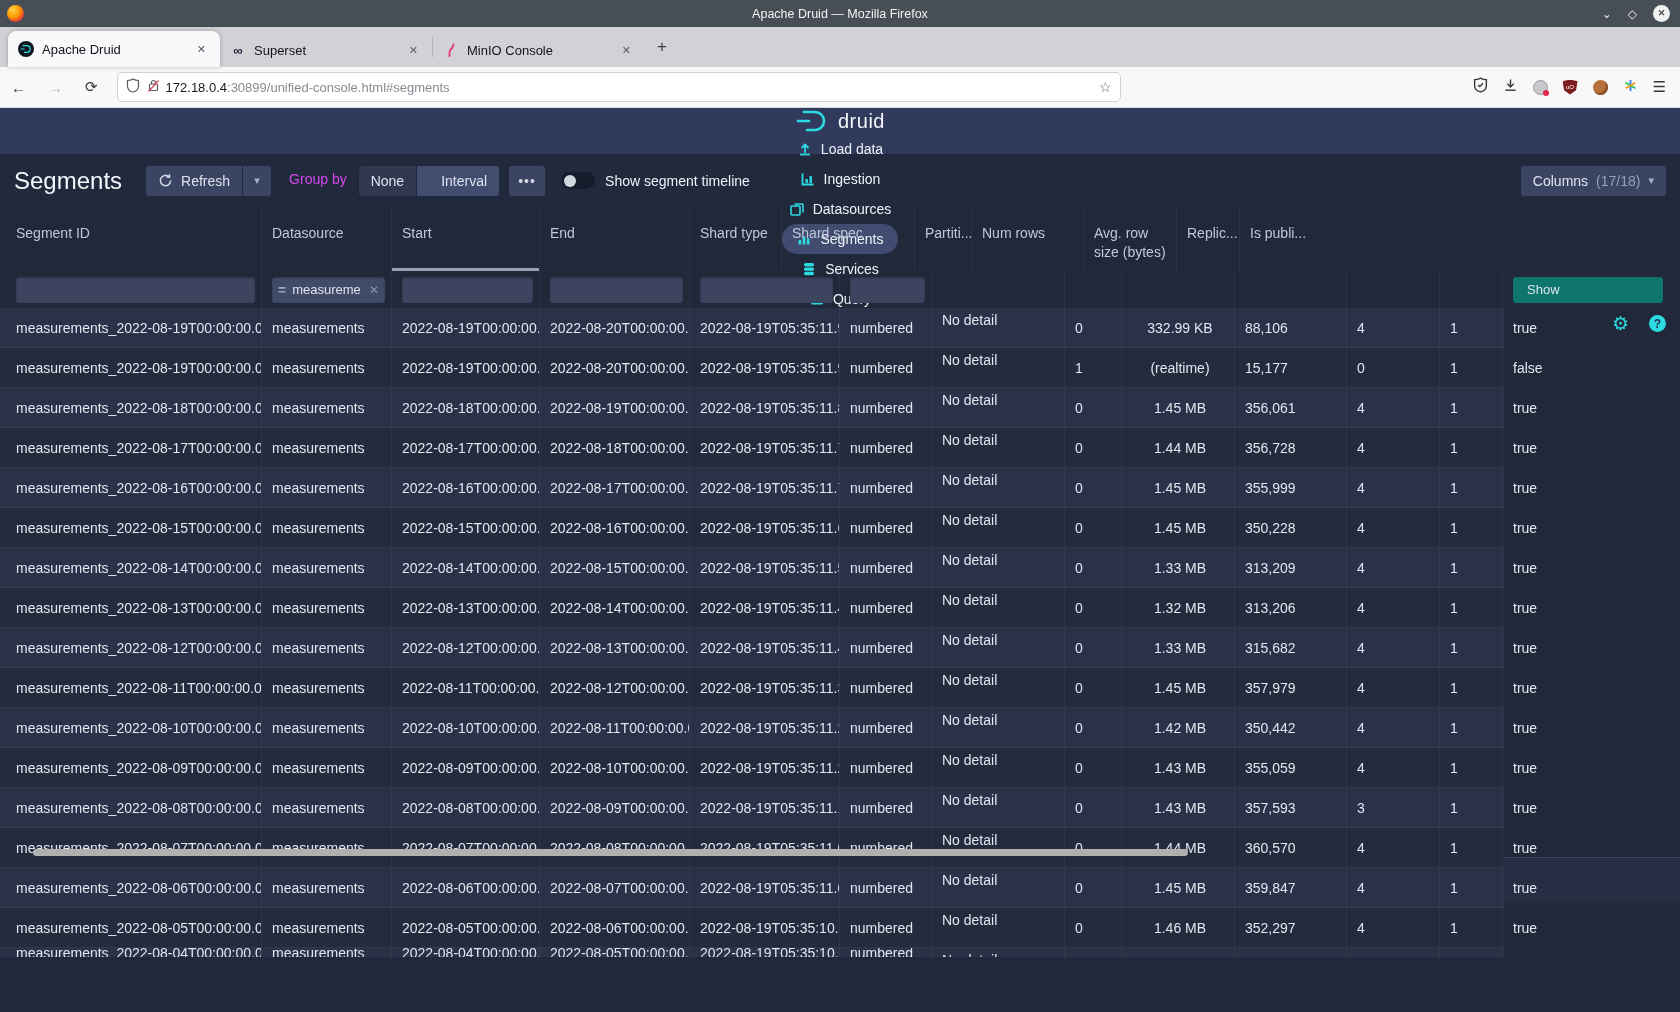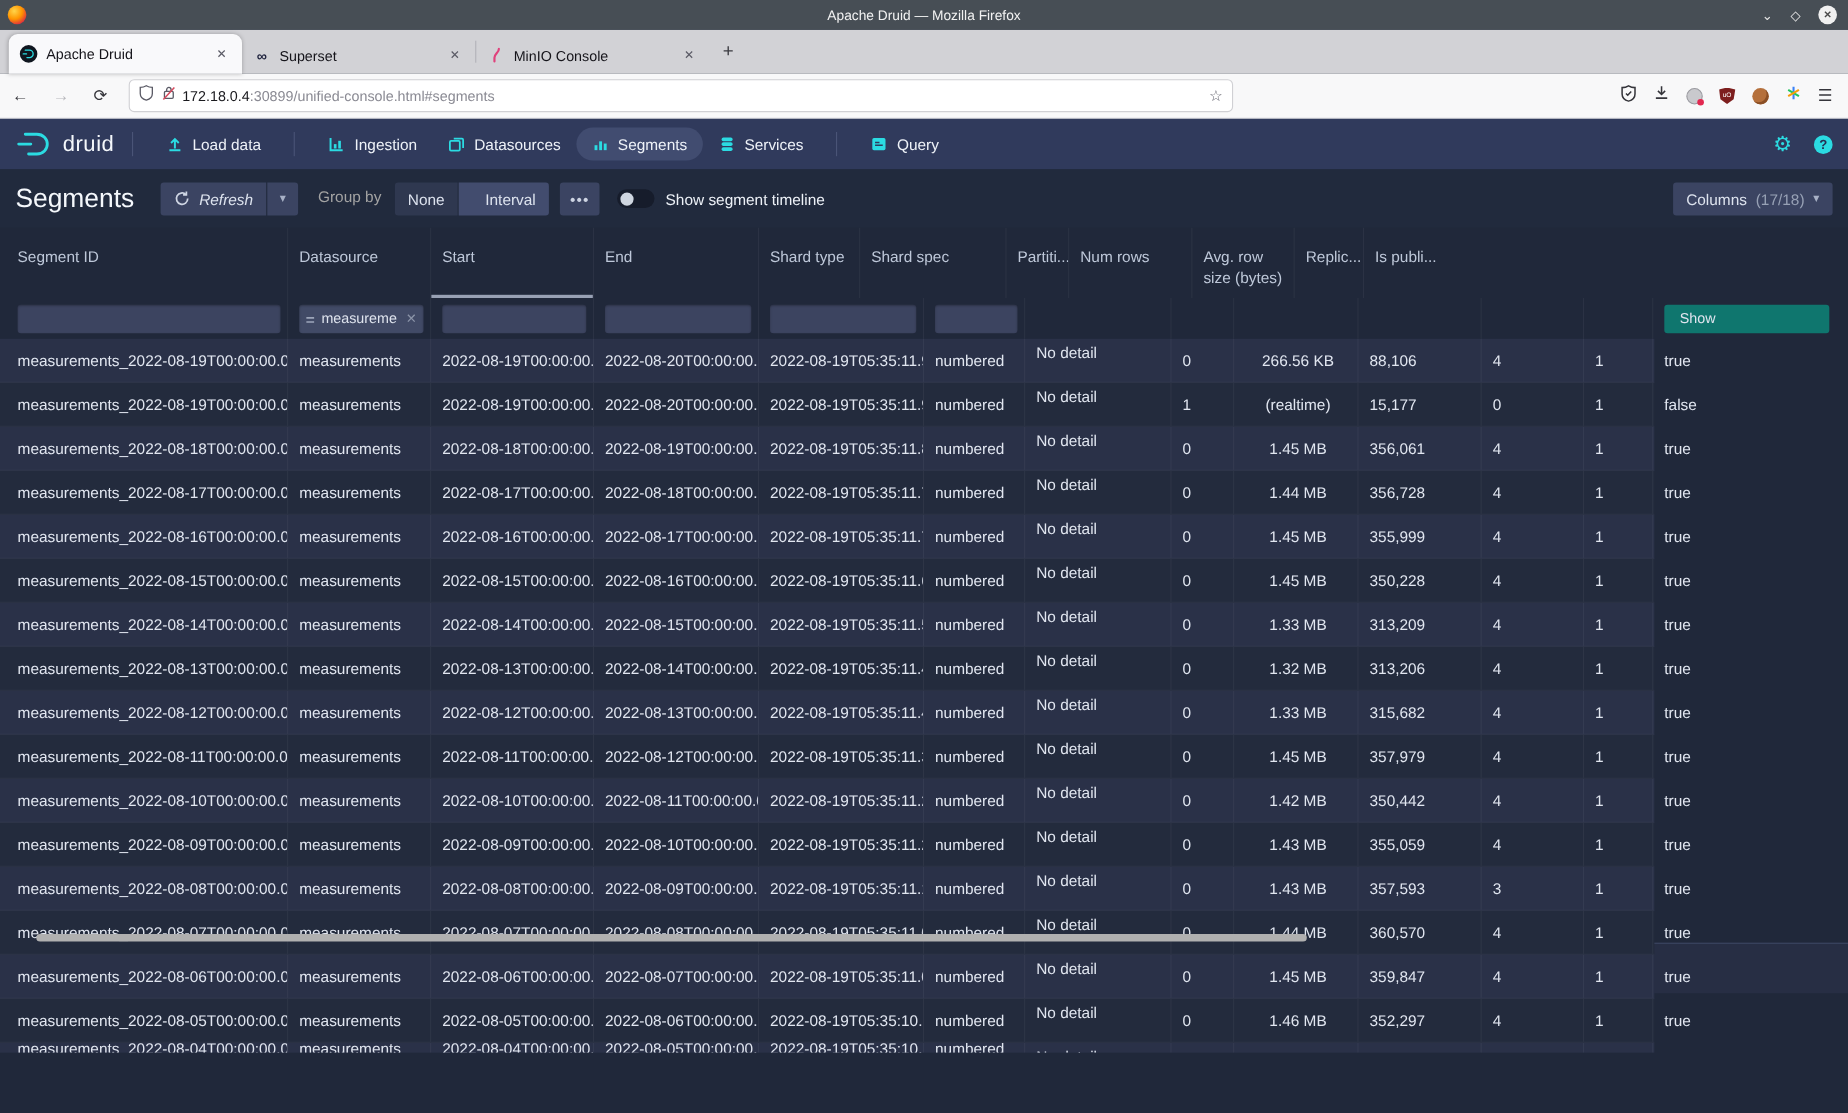--- a/index.html
+++ b/index.html
@@ -39,41 +39,41 @@
   .toolbar-right { display:flex; align-items:center; gap:15px; margin-left:auto; padding-right:14px; }
   .ext-circle { width:15px; height:15px; border-radius:50%; position:relative; }
   .ext-gray { background:#c9c9cd; border:1px solid #9a9aa0; }
   .ext-gray::after { content:""; position:absolute; right:-2px; bottom:-2px; width:6px; height:6px; border-radius:50%; background:#e22850; }
   .ext-ubo { width:15px; height:15px; background:#7d1e1e; clip-path:polygon(50% 0,100% 12%,90% 72%,50% 100%,10% 72%,0 12%);
              color:#fff; font-size:6px; display:flex; align-items:center; justify-content:center; }
   .ext-cookie { background:#b5703c; box-shadow:inset -2px -2px 0 #8a4f26; }
   .hamburger { font-size:15px; color:#35353b; }
 
   
-  .druid-nav { height:46px; background:#303a5c; display:flex; align-items:center; padding:0 14px; }
+  .druid-nav { height:46px; background:#303a5c; display:flex; align-items:center; padding:0 14px;flex-direction:column; }
   .brand { display:flex; align-items:center; gap:7px; }
   .brand-text { color:#f4f7fb; font-size:20px; letter-spacing:.5px; }
   .nav-divider { width:1px; height:22px; background:#4a5477; margin:0 16px; }
   .nav-item { display:flex; align-items:center; gap:8px; color:#eef2f8; font-size:14px; padding:7px 14px; border-radius:17px; cursor:pointer; }
   .nav-item.active { background:#414c70; }
   .nav-item svg { display:block; }
   .nav-right { margin-left:auto; display:flex; align-items:center; gap:20px; }
   .gear { color:#2bdbe2; font-size:19px; line-height:1; }
   .help-circle { width:17px; height:17px; border-radius:50%; background:#2bdbe2; color:#253053; font-size:12px; font-weight:bold;
                  display:flex; align-items:center; justify-content:center; }
 
   
   .page-header { height:53px; display:flex; align-items:center; padding:0 14px; background:#212a3d; }
   .page-title { color:#f5f8fc; font-size:24px; margin-right:24px; font-weight:400; }
   .btn { background:#3b4462; color:#dde3ee; border:none; border-radius:3px; height:30px; padding:0 12px; font-size:14px;
          display:inline-flex; align-items:center; gap:8px; font-family:inherit; cursor:pointer; }
   .split { display:flex; }
-  .split .btn.main { border-radius:3px 0 0 3px;font-style:italic; }
+  .split .btn.main { border-radius:3px 0 0 3px; }
   .split .btn.caret { border-radius:0 3px 3px 0; margin-left:1px; width:28px; padding:0; justify-content:center; color:#a8b1c6; }
-  .groupby-label { color:#a3a3a3; font-size:14px; margin:0 12px 3px 18px; }
+  .groupby-label { color:#d946ef; font-size:14px; margin:0 12px 3px 18px; }
   .seg-group { display:flex; }
   .seg-group .btn.first { border-radius:3px 0 0 3px; background:#2f3850; }
   .seg-group .btn.second { border-radius:0 3px 3px 0; margin-left:1px; background:#424c6e;padding-left:24px; }
   .more-btn { margin-left:10px; letter-spacing:1px; width:36px; justify-content:center; color:#cdd4e2; }
   .switch-wrap { display:flex; align-items:center; gap:10px; margin-left:16px; }
   .switch { width:34px; height:17px; border-radius:9px; background:#161c2b; position:relative; }
   .switch::after { content:""; position:absolute; left:3px; top:2.5px; width:12px; height:12px; border-radius:50%; background:#cfd6e0; }
   .switch-label { color:#edf1f7; font-size:14px; }
   .columns-btn { margin-left:auto; }
   .col-count { color:#97a1b5; }
@@ -353,21 +353,21 @@
   <div class="tbody">
       <div class="trow">
     <div class="cell c0">measurements_2022-08-19T00:00:00.000Z...</div>
     <div class="cell c1">measurements</div>
     <div class="cell c2">2022-08-19T00:00:00.0...</div>
     <div class="cell c3">2022-08-20T00:00:00.0...</div>
     <div class="cell c4">2022-08-19T05:35:11.9...</div>
     <div class="cell c5">numbered</div>
     <div class="cell c6">No detail</div>
     <div class="cell c7">0</div>
-    <div class="cell c8">266.56 KB</div>
+    <div class="cell c8">332.99 KB</div>
     <div class="cell c9">88,106</div>
     <div class="cell c10">4</div>
     <div class="cell c11">1</div>
     <div class="cell c12">true</div>
   </div>
       <div class="trow even">
     <div class="cell c0">measurements_2022-08-19T00:00:00.000Z...</div>
     <div class="cell c1">measurements</div>
     <div class="cell c2">2022-08-19T00:00:00.0...</div>
     <div class="cell c3">2022-08-20T00:00:00.0...</div>

